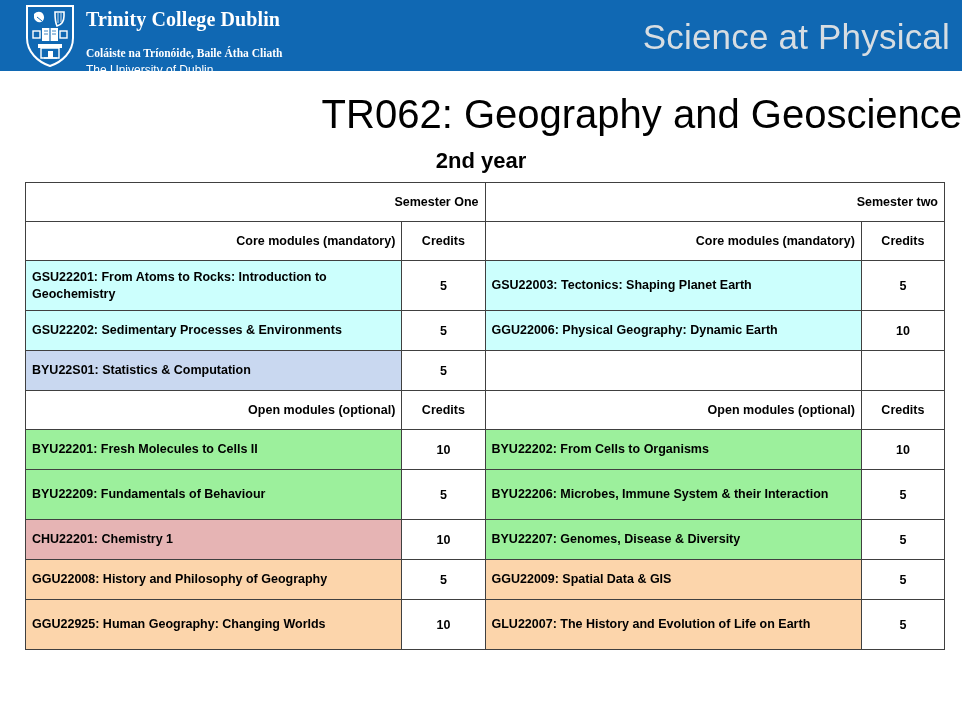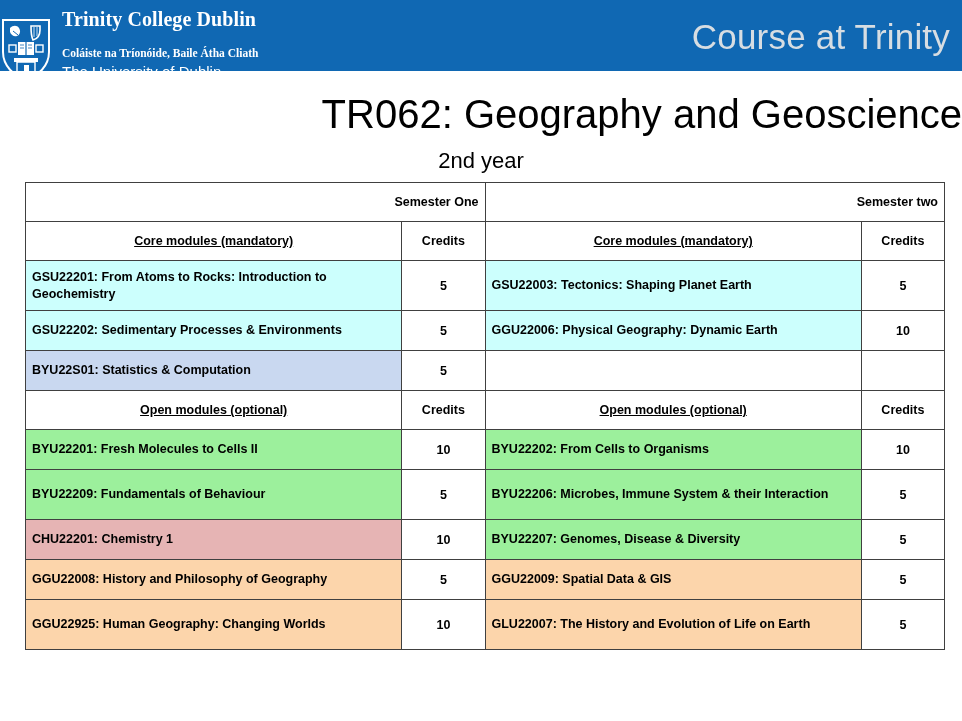--- a/index.html
+++ b/index.html
@@ -20,23 +20,23 @@
     position: absolute;
     left: 0; top: 0;
     width: 962px;
     height: 73px;
     background: #1068b3;
     box-sizing: border-box;
     border-bottom: 2px solid #ffffff;
   }
   #brand-block {
     position: absolute;
-    left: 0; top: 4px;
+    left: 24px; top: 4px;
     display: flex;
-    align-items: flex-end;
+    align-items: flex-start;
   }
   #tcd-crest {
     width: 52px;
     height: 64px;
     flex: none;
     margin-right: 10px;
   }
   #brand-text {
     padding-top: 5px;
   }
@@ -51,21 +51,21 @@
   #brand-irish {
     font-family: "Liberation Serif", serif;
     font-weight: bold;
     font-size: 11.5px;
     color: #ffffff;
     line-height: 1.35;
     margin-top: 16px;
   }
   #brand-sub {
     font-family: "Liberation Sans", sans-serif;
-    font-size: 15px;
+    font-size: 12px;
     color: #ffffff;
     line-height: 1.35;
     margin-top: 0;
   }
   #header-tagline {
     position: absolute;
     right: 12px;
     top: 17px;
     font-family: "Liberation Sans", sans-serif;
     font-size: 35px;
@@ -83,21 +83,21 @@
     font-size: 40px;
     color: #000000;
     line-height: 1.05;
   }
   #page-subtitle {
     position: absolute;
     left: 0; top: 148px;
     width: 962px;
     text-align: center;
     font-family: "Liberation Sans", sans-serif;
-    font-weight: normal;
+    font-weight: bold;
     font-size: 22px;
     color: #000000;
   }
 
   
   #modules-table {
     position: absolute;
     left: 25px;
     top: 182px;
     width: 920px;
@@ -114,25 +114,24 @@
     vertical-align: middle;
     background: #ffffff;
   }
   td.sem-head {
     text-align: right;
     font-size: 17px;
     font-weight: bold;
     padding: 5px 4px;
   }
   td.group-head {
-    text-align: center;
+    text-align: right;
     font-weight: bold;
     font-size: 13px;
     padding: 9px 4px;
-    text-decoration: underline;
   }
   td.credit-head {
     text-align: center;
     font-weight: bold;
     font-size: 11.5px;
   }
   td.module {
     text-align: left;
     line-height: 1.32;
   }
@@ -192,21 +191,21 @@
       <rect x="24" y="47" width="5" height="7" fill="#ffffff"></rect>
       <path d="M20 54 h13" stroke="#ffffff" stroke-width="1.4"></path>
     </svg>
     <div id="brand-text">
       <div id="brand-title">Trinity College Dublin</div>
       <div id="brand-irish">Coláiste na Tríonóide, Baile Átha Cliath</div>
       <div id="brand-sub">The University of Dublin</div>
     </div>
   </div>
 
-  <div id="header-tagline">Course at Trinity</div>
+  <div id="header-tagline">Science at Physical</div>
 </div>
 
 <div id="page-title">TR062: Geography and Geoscience</div>
 <div id="page-subtitle">2nd year</div>
 
 <table id="modules-table">
   <colgroup>
     <col class="c-module">
       <col class="c-credit">
       <col class="c-module">

